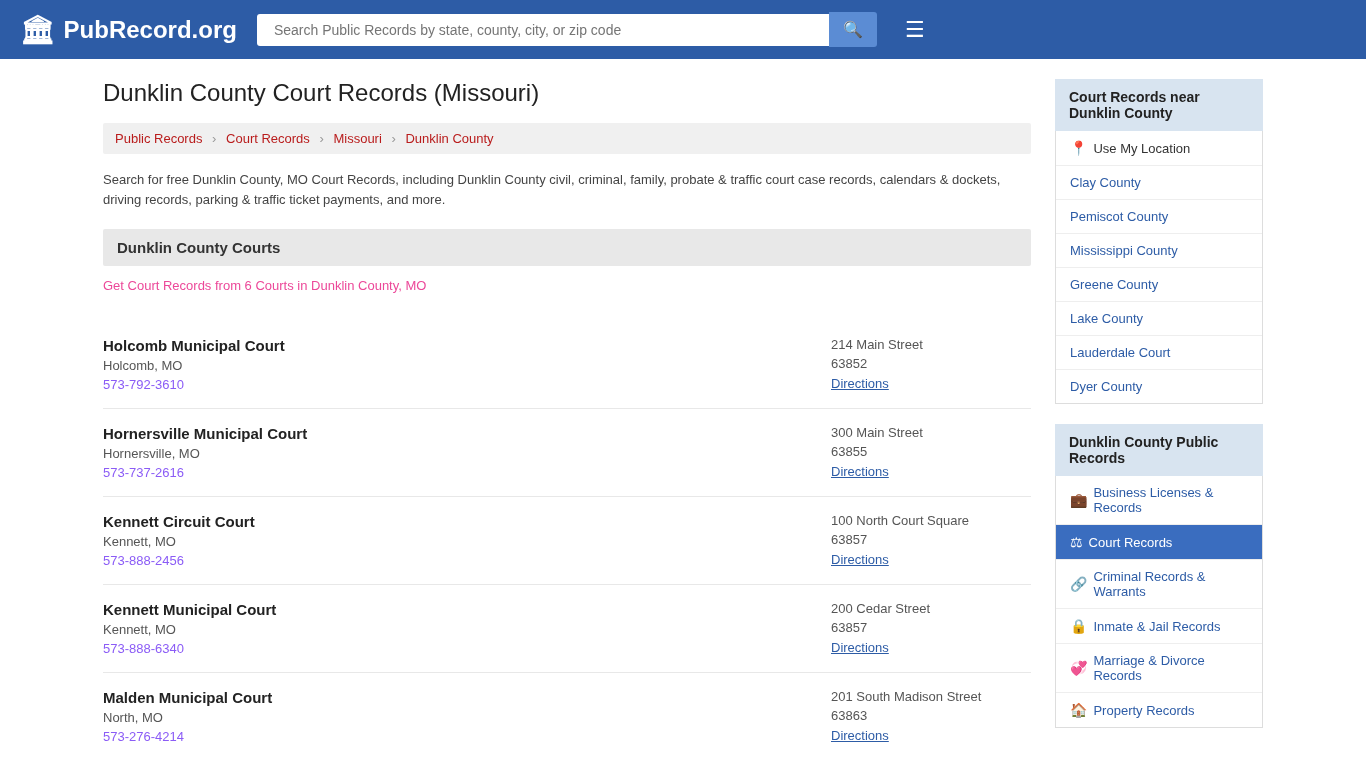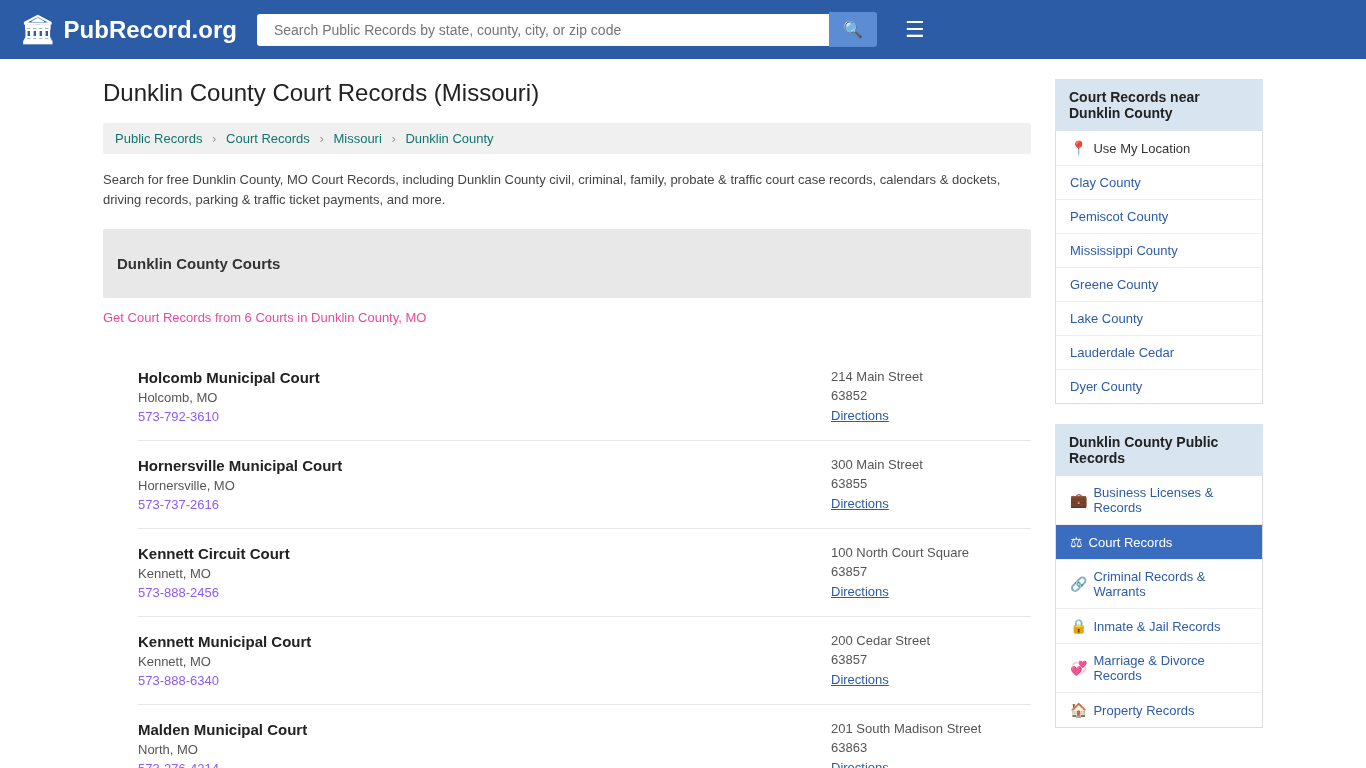--- a/index.html
+++ b/index.html
@@ -85,56 +85,55 @@
     
     .breadcrumb {
       background: #f0f0f0;
       padding: 8px 12px;
       font-size: 13px;
       color: #555;
       border-radius: 2px;
       margin-bottom: 16px;
     }
     .breadcrumb a {
-      color: #0f766e;
+      color: #b91c1c;
       text-decoration: none;
     }
     .breadcrumb .sep { margin: 0 6px; color: #999; }
 
     
     .description {
       font-size: 13px;
       color: #444;
       margin-bottom: 20px;
       line-height: 1.5;
     }
 
     
     .section-header {
       background: #e8e8e8;
-      padding: 26px 14px;
+      padding: 10px 14px;
       font-weight: bold;
       font-size: 15px;
       margin-bottom: 12px;
       border-radius: 2px;
     }
 
     .section-subtitle {
       font-size: 13px;
       color: #ec4899;
       margin-bottom: 28px;
     }
 
     
     .court-item {
       display: flex;
       justify-content: space-between;
       padding: 16px 0;
       border-bottom: 1px solid #e8e8e8;
-      margin-left: 35px;
     }
     .court-item:last-child { border-bottom: none; }
     .court-left {}
     .court-name {
       font-weight: bold;
       font-size: 15px;
       color: #222;
       margin-bottom: 4px;
     }
     .court-city {
@@ -330,21 +329,21 @@
           <div class="sidebar-item">
             <span>Mississippi County</span>
           </div>
           <div class="sidebar-item">
             <span>Greene County</span>
           </div>
           <div class="sidebar-item">
             <span>Lake County</span>
           </div>
           <div class="sidebar-item">
-            <span>Lauderdale Cedar</span>
+            <span>Lauderdale Court</span>
           </div>
           <div class="sidebar-item">
             <span>Dyer County</span>
           </div>
         </div>
     </div>
 
     <div class="sidebar-box">
       <div class="sidebar-box-title">Dunklin County Public Records</div>
       <div class="sidebar-items" id="records-items">

